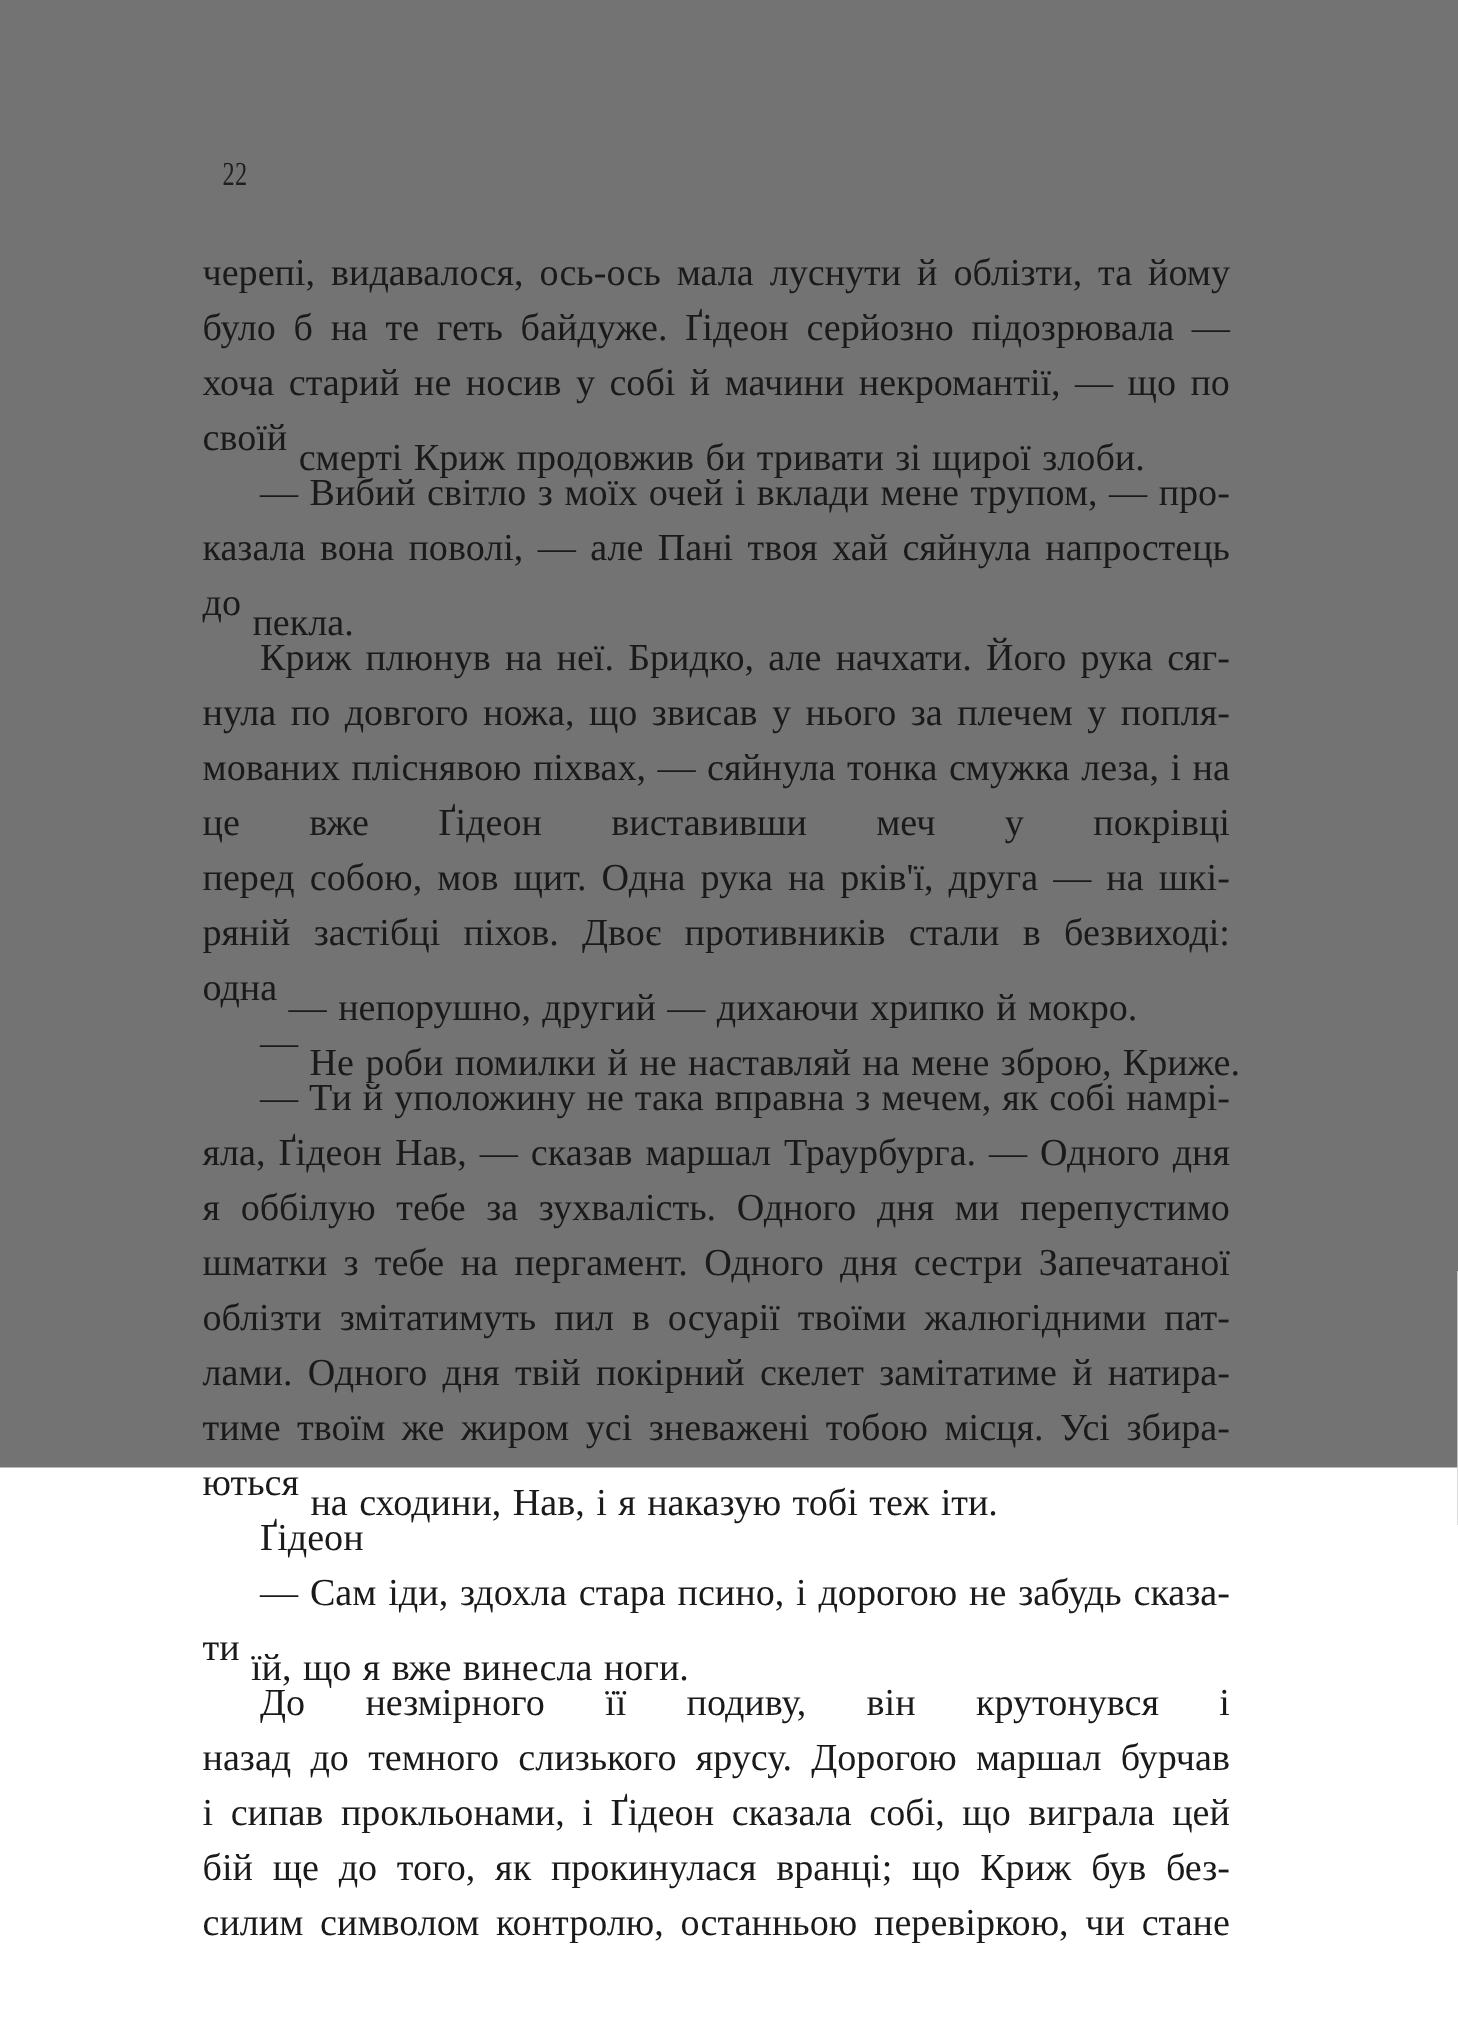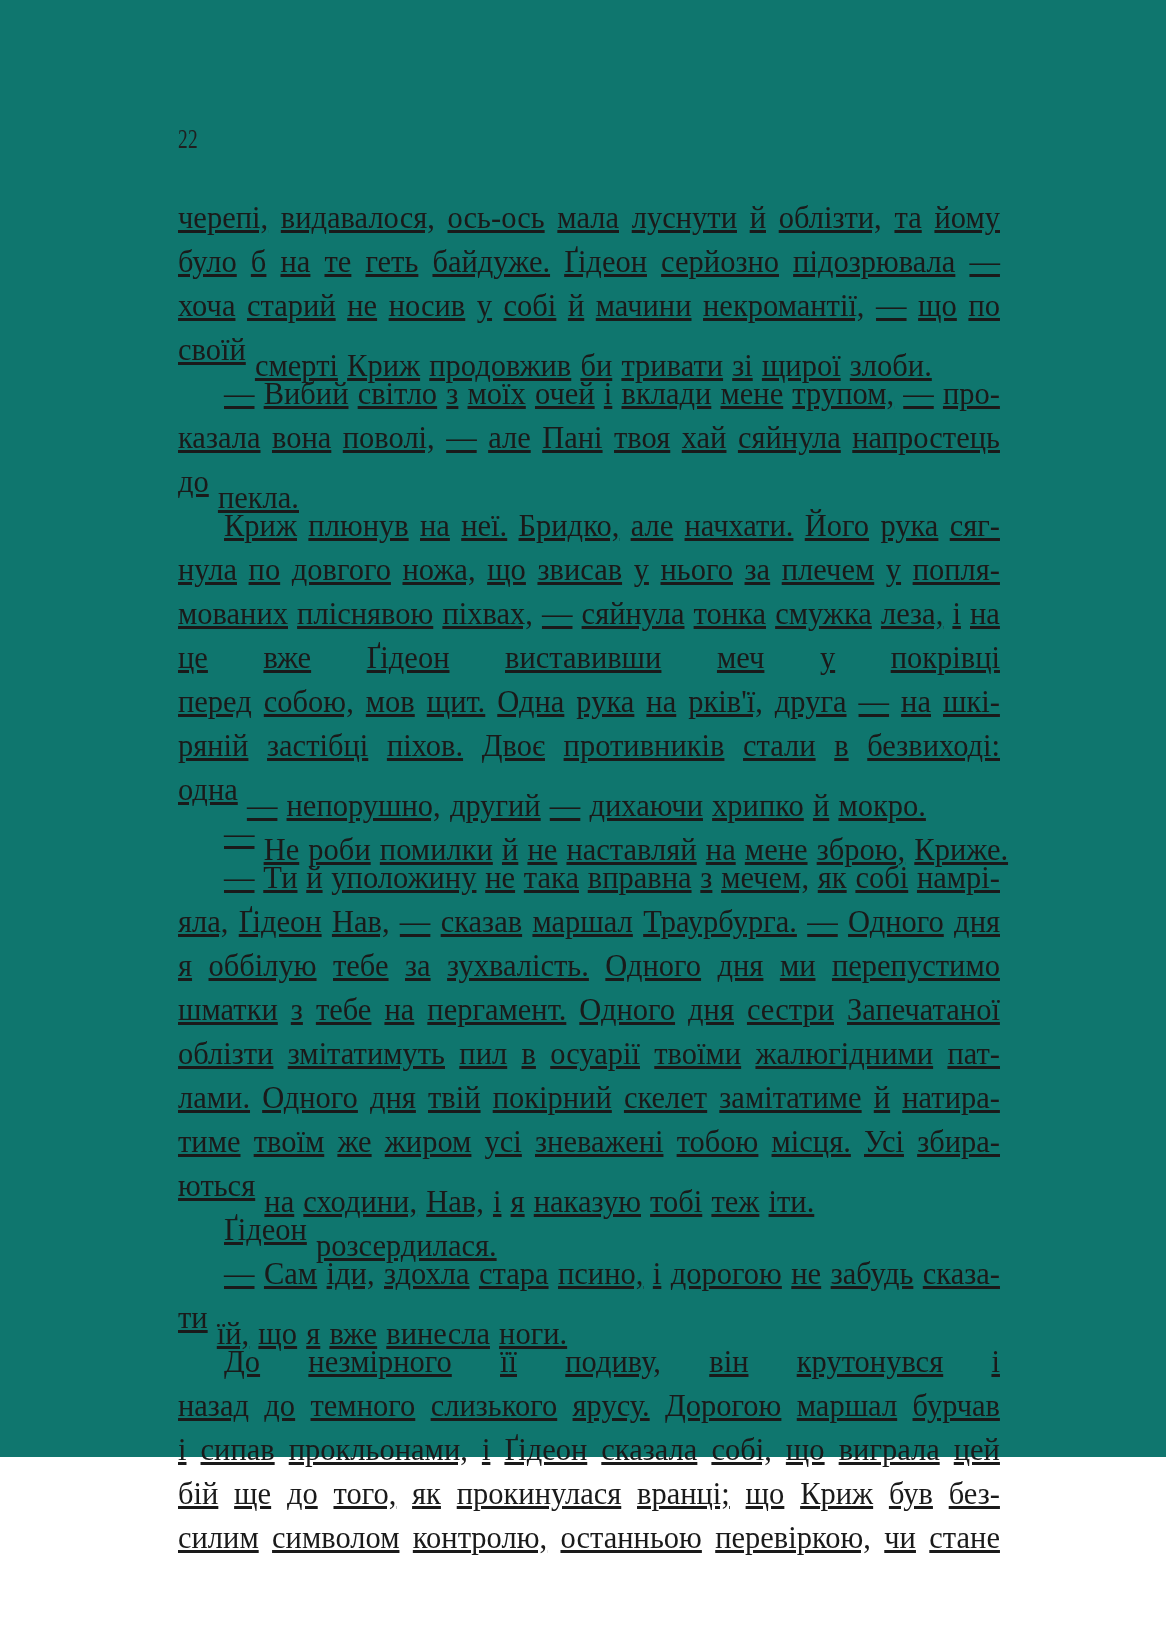--- a/index.html
+++ b/index.html
@@ -10,42 +10,41 @@
   body {
     width: 1166px;
     height: 1630px;
     font-family: "Liberation Serif", "DejaVu Serif", serif;
     color: #1a1a1a;
     overflow: hidden;
   }
   .page {
     position: relative;
     width: 1166px;
-    height: 1457px;
-    background: #0f766e;
+    height: 1174px;
+    background: #737373;
   }
   .folio {
     position: absolute;
     left: 178px;
     top: 126px;
     font-family: "Liberation Serif", "DejaVu Serif", serif;
     font-size: 27px;
     line-height: 1;
     color: #1f1f1f;
     letter-spacing: 0.5px;
     transform: scaleX(0.72);
     transform-origin: left top;
     font-weight: 400;
   }
   .textblock {
     position: absolute;
-    left: 178px;
+    left: 162px;
     top: 196px;
     width: 822px;
-    text-decoration: underline;
   }
   
   .ln {
     display: flex;
     font-size: 30.5px;
     line-height: 44px;
     height: 44px;
     white-space: pre;
     color: #1a1a1a;
   }
@@ -96,21 +95,21 @@
       <div class="ln last"><span class="w">одна</span><span class="w">—</span><span class="w">непорушно,</span><span class="w">другий</span><span class="w">—</span><span class="w">дихаючи</span><span class="w">хрипко</span><span class="w">й</span><span class="w">мокро.</span></div>
       <div class="ln indent last"><span class="w">—</span><span class="w">Не</span><span class="w">роби</span><span class="w">помилки</span><span class="w">й</span><span class="w">не</span><span class="w">наставляй</span><span class="w">на</span><span class="w">мене</span><span class="w">зброю,</span><span class="w">Криже.</span></div>
       <div class="ln indent just"><span class="w">—</span><span class="w">Ти</span><span class="w">й</span><span class="w">уположину</span><span class="w">не</span><span class="w">така</span><span class="w">вправна</span><span class="w">з</span><span class="w">мечем,</span><span class="w">як</span><span class="w">собі</span><span class="w">намрі-</span></div>
       <div class="ln just"><span class="w">яла,</span><span class="w">Ґідеон</span><span class="w">Нав,</span><span class="w">—</span><span class="w">сказав</span><span class="w">маршал</span><span class="w">Траурбурга.</span><span class="w">—</span><span class="w">Одного</span><span class="w">дня</span></div>
       <div class="ln just"><span class="w">я</span><span class="w">оббілую</span><span class="w">тебе</span><span class="w">за</span><span class="w">зухвалість.</span><span class="w">Одного</span><span class="w">дня</span><span class="w">ми</span><span class="w">перепустимо</span></div>
       <div class="ln just"><span class="w">шматки</span><span class="w">з</span><span class="w">тебе</span><span class="w">на</span><span class="w">пергамент.</span><span class="w">Одного</span><span class="w">дня</span><span class="w">сестри</span><span class="w">Запечатаної</span></div>
       <div class="ln just"><span class="w">облізти</span><span class="w">змітатимуть</span><span class="w">пил</span><span class="w">в</span><span class="w">осуарії</span><span class="w">твоїми</span><span class="w">жалюгідними</span><span class="w">пат-</span></div>
       <div class="ln just"><span class="w">лами.</span><span class="w">Одного</span><span class="w">дня</span><span class="w">твій</span><span class="w">покірний</span><span class="w">скелет</span><span class="w">замітатиме</span><span class="w">й</span><span class="w">натира-</span></div>
       <div class="ln just"><span class="w">тиме</span><span class="w">твоїм</span><span class="w">же</span><span class="w">жиром</span><span class="w">усі</span><span class="w">зневажені</span><span class="w">тобою</span><span class="w">місця.</span><span class="w">Усі</span><span class="w">збира-</span></div>
       <div class="ln last"><span class="w">ються</span><span class="w">на</span><span class="w">сходини,</span><span class="w">Нав,</span><span class="w">і</span><span class="w">я</span><span class="w">наказую</span><span class="w">тобі</span><span class="w">теж</span><span class="w">іти.</span></div>
-      <div class="ln indent last"><span class="w">Ґідеон</span><span class="w">розсердилася.</span></div>
+      <div class="ln indent last"><span class="w">Ґідеон</span></div>
       <div class="ln indent just"><span class="w">—</span><span class="w">Сам</span><span class="w">іди,</span><span class="w">здохла</span><span class="w">стара</span><span class="w">псино,</span><span class="w">і</span><span class="w">дорогою</span><span class="w">не</span><span class="w">забудь</span><span class="w">сказа-</span></div>
       <div class="ln last"><span class="w">ти</span><span class="w">їй,</span><span class="w">що</span><span class="w">я</span><span class="w">вже</span><span class="w">винесла</span><span class="w">ноги.</span></div>
       <div class="ln indent just"><span class="w">До</span><span class="w">незмірного</span><span class="w">її</span><span class="w">подиву,</span><span class="w">він</span><span class="w">крутонувся</span><span class="w">і</span></div>
       <div class="ln just"><span class="w">назад</span><span class="w">до</span><span class="w">темного</span><span class="w">слизького</span><span class="w">ярусу.</span><span class="w">Дорогою</span><span class="w">маршал</span><span class="w">бурчав</span></div>
       <div class="ln just"><span class="w">і</span><span class="w">сипав</span><span class="w">прокльонами,</span><span class="w">і</span><span class="w">Ґідеон</span><span class="w">сказала</span><span class="w">собі,</span><span class="w">що</span><span class="w">виграла</span><span class="w">цей</span></div>
       <div class="ln just"><span class="w">бій</span><span class="w">ще</span><span class="w">до</span><span class="w">того,</span><span class="w">як</span><span class="w">прокинулася</span><span class="w">вранці;</span><span class="w">що</span><span class="w">Криж</span><span class="w">був</span><span class="w">без-</span></div>
       <div class="ln just"><span class="w">силим</span><span class="w">символом</span><span class="w">контролю,</span><span class="w">останньою</span><span class="w">перевіркою,</span><span class="w">чи</span><span class="w">стане</span></div>
     </div>
 
 </div>

